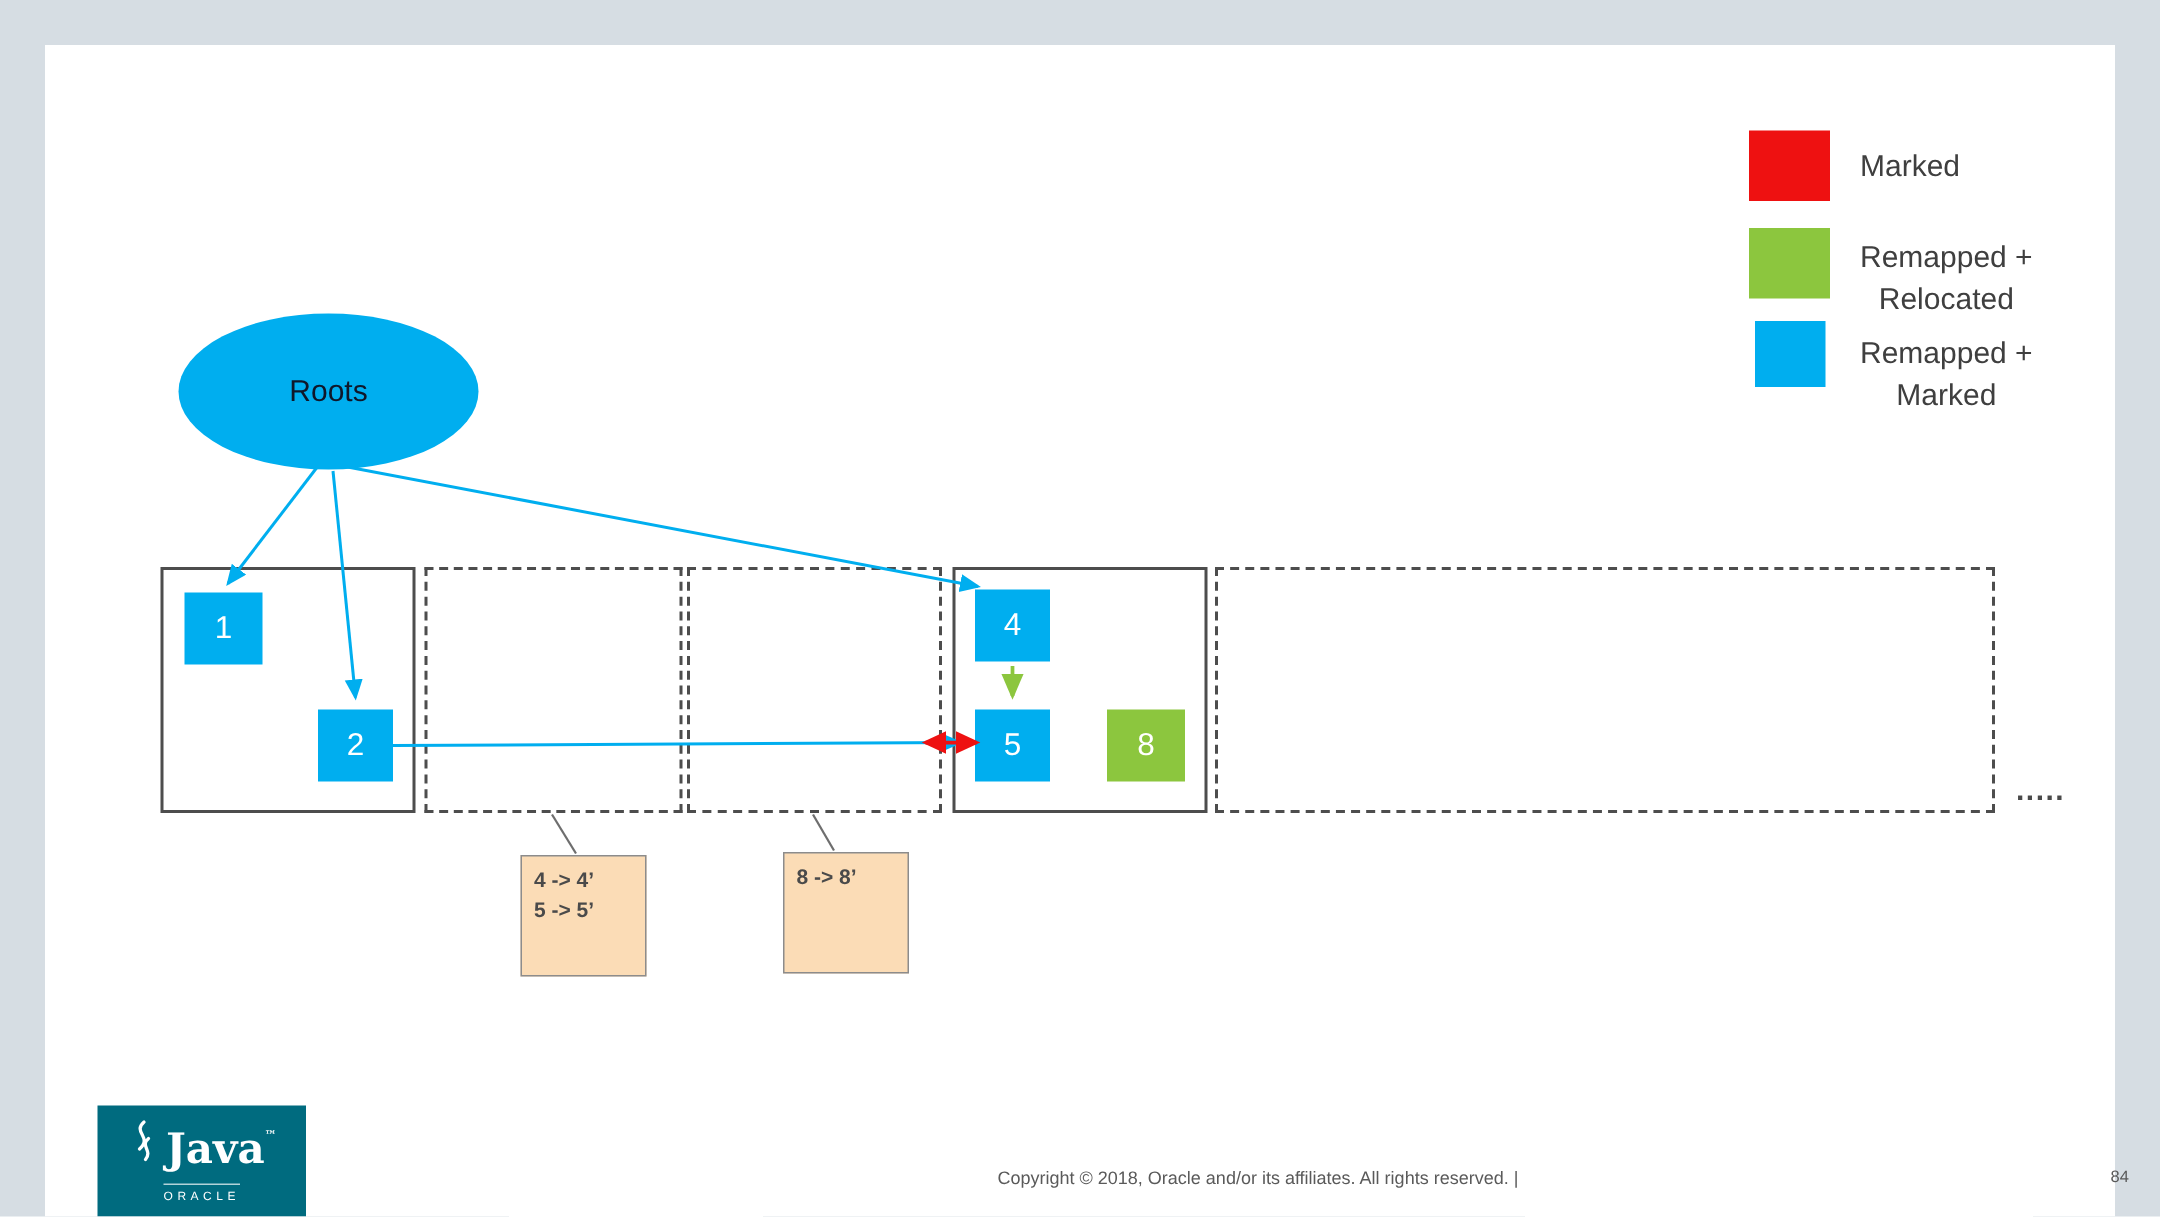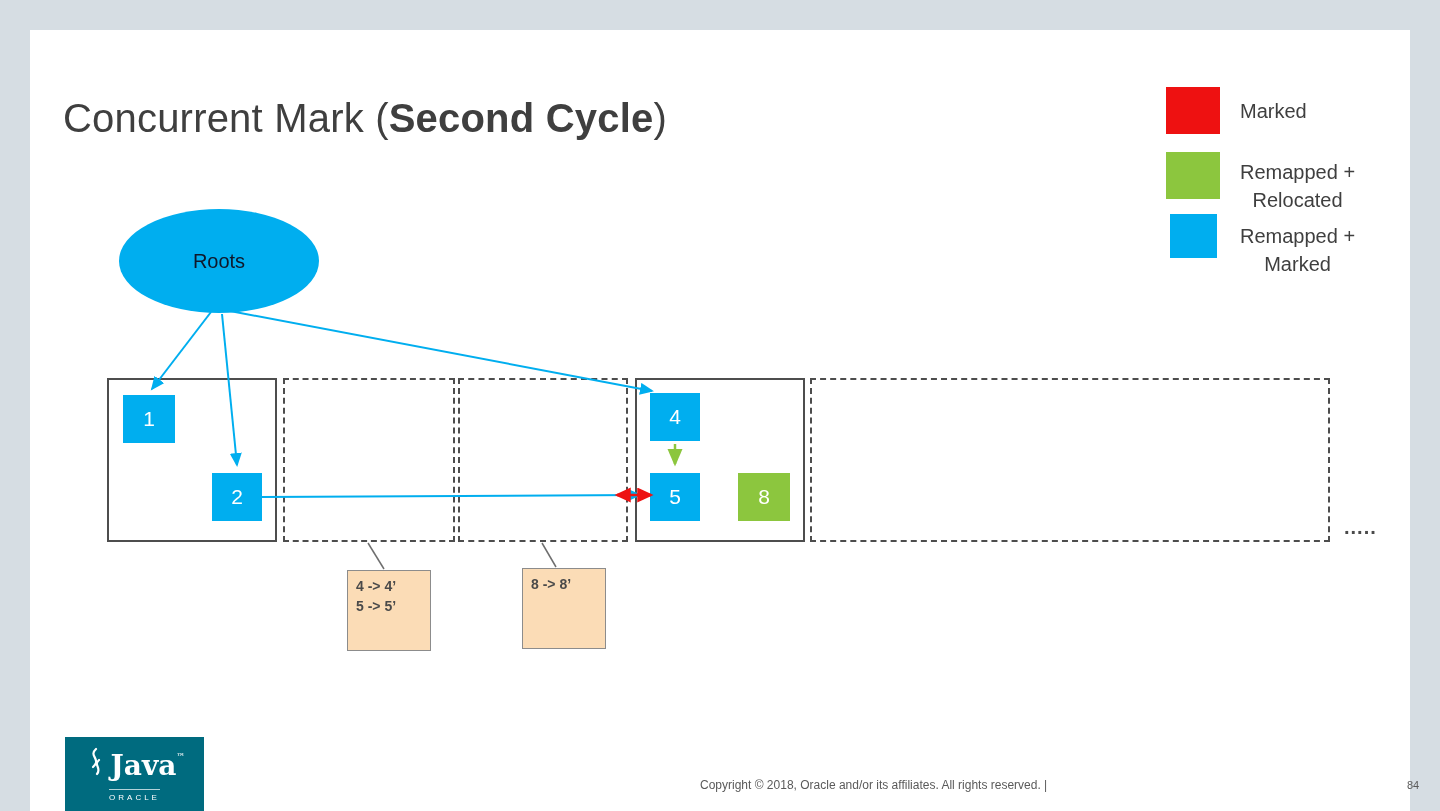--- a/index.html
+++ b/index.html
@@ -41,30 +41,29 @@
   svg.overlay{position:absolute;left:0;top:0;pointer-events:none;}
 
   
   .java-block{left:65px;top:737px;width:139px;height:74px;background:var(--c-teal);
               display:flex;flex-direction:column;align-items:center;justify-content:center;color:#fff;}
   .java-row{display:flex;align-items:center;gap:6px;}
   .java-word{font-family:"DejaVu Serif", serif;font-weight:700;font-size:28px;line-height:28px;}
   .java-tm{font-size:8px;vertical-align:top;position:relative;top:-10px;}
   .oracle-word{font-size:8px;letter-spacing:3px;margin-top:4px;border-top:1px solid rgba(255,255,255,0.7);
                padding-top:3px;}
-  .copyright{left:665px;top:778px;font-size:12px;color:#5a5a5a;margin-left:35px;}
+  .copyright{left:665px;top:778px;font-size:12px;color:#5a5a5a;}
   .page-num{left:1390px;top:779px;font-size:11px;color:#5a5a5a;padding-left:17px;}
 </style>
 </head>
 <body>
 
 <div class="stage">
   <div class="slide"></div>
 
-  <div class="abs title"><span>Concurrent Mark (</span><b>Second Cycle</b><span>)</span></div>
 
   <div class="swatch" style="left:1166px;top:87px;width:54px;height:47px;background:var(--c-red);"></div>
   <div class="legend-label" style="left:1240px;top:97px;">Marked</div>
 
   <div class="swatch" style="left:1166px;top:152px;width:54px;height:47px;background:var(--c-green);"></div>
   <div class="legend-label" style="left:1240px;top:158px;">Remapped +
 Relocated</div>
 
   <div class="swatch" style="left:1170px;top:214px;width:47px;height:44px;background:var(--c-blue);"></div>
   <div class="legend-label" style="left:1240px;top:222px;">Remapped +

